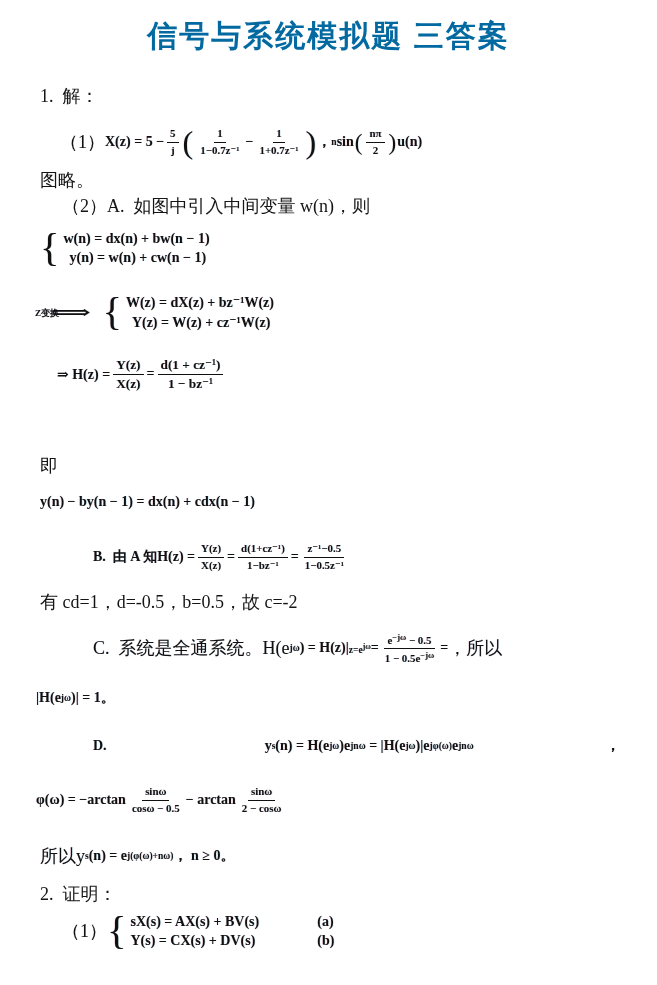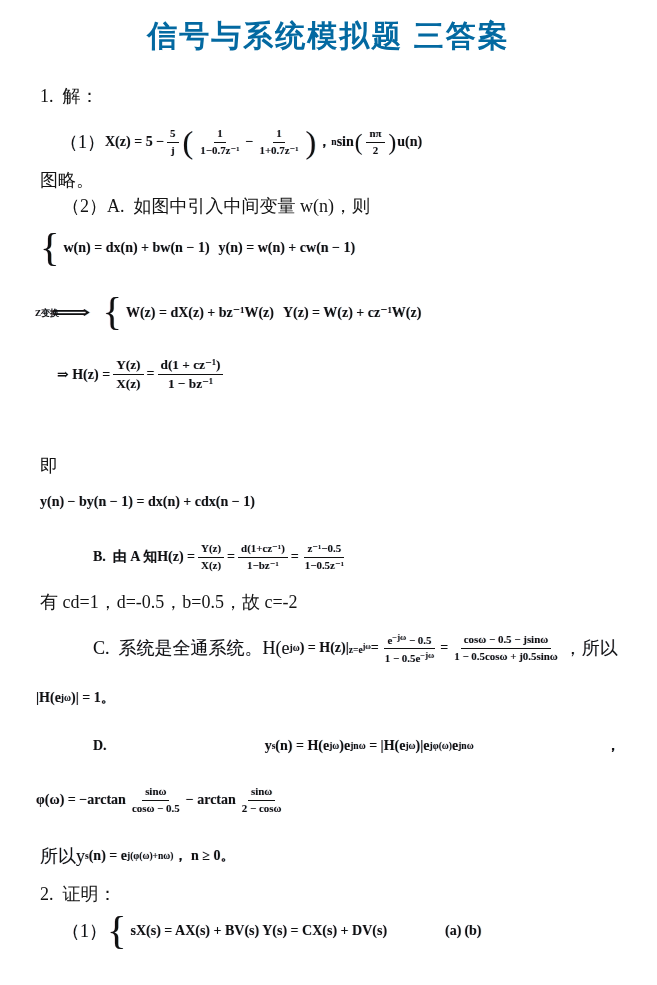--- a/index.html
+++ b/index.html
@@ -25,21 +25,21 @@
   .fn { border-bottom:1.2px solid currentColor; padding:0 3px 1px; display:inline-block; white-space:pre; }
   .fd { padding:1px 3px 0; display:inline-block; white-space:pre; }
   .sp { font-size:0.68em; vertical-align:0.45em; }
   .sb { font-size:0.68em; vertical-align:-0.35em; }
   .sb .sp { font-size:0.8em; vertical-align:0.5em; }
   .fn .sp { font-size:0.78em; }
   .fd .sp { font-size:0.78em; }
   .br { font-size:2.9em; font-weight:400; line-height:0.95; margin-right:4px; }
   .bp { font-size:2.3em; font-weight:400; line-height:0; margin:0 1px; }
   .mp { font-size:1.65em; font-weight:400; line-height:0; margin:0 1px; }
-  .sys { display:inline-flex; justify-content:center; gap:3px; }
+  .sys { display:inline-flex; flex-direction:column; justify-content:center; gap:3px; }
   .sys .row2 { padding-left:6px; }
   .xa { display:inline-flex; flex-direction:row; align-items:center; margin-right:19px; }
   .xa .xl { font-size:9px; line-height:1; margin-bottom:-3px; }
   .xa .xs { font-size:17px; line-height:1; display:inline-block; transform:scaleX(1.6); }
 </style>
 </head>
 <body>
 
 <div class="page">
 
@@ -155,24 +155,20 @@
     <span class="cn" style="font-weight:400">C.  系统是全通系统。H(e</span>
     <span class="sp">jω</span>
     <span>) = H(z)|</span>
     <span class="sb"><span>z=e</span><span class="sp">jω</span></span>
     <span>=</span>
     <span class="frac">
       <span class="fn"><span>e</span><span class="sp">−jω</span><span> − 0.5</span></span>
       <span class="fd"><span>1 − 0.5e</span><span class="sp">−jω</span></span>
     </span>
     <span>=</span>
-    <span class="frac">
-      <span class="fn">cosω − 0.5 − jsinω</span>
-      <span class="fd">1 − 0.5cosω + j0.5sinω</span>
-    </span>
     <span class="cn" style="font-weight:400">，所以</span>
   </div>
 
   <div class="line math" style="left:36px; top:686px; height:24px;">
     <span>|H(e</span>
     <span class="sp">jω</span>
     <span>)| = 1。</span>
   </div>
 
   <div class="line math" style="left:93px; top:734px; height:24px; width:527px;">

